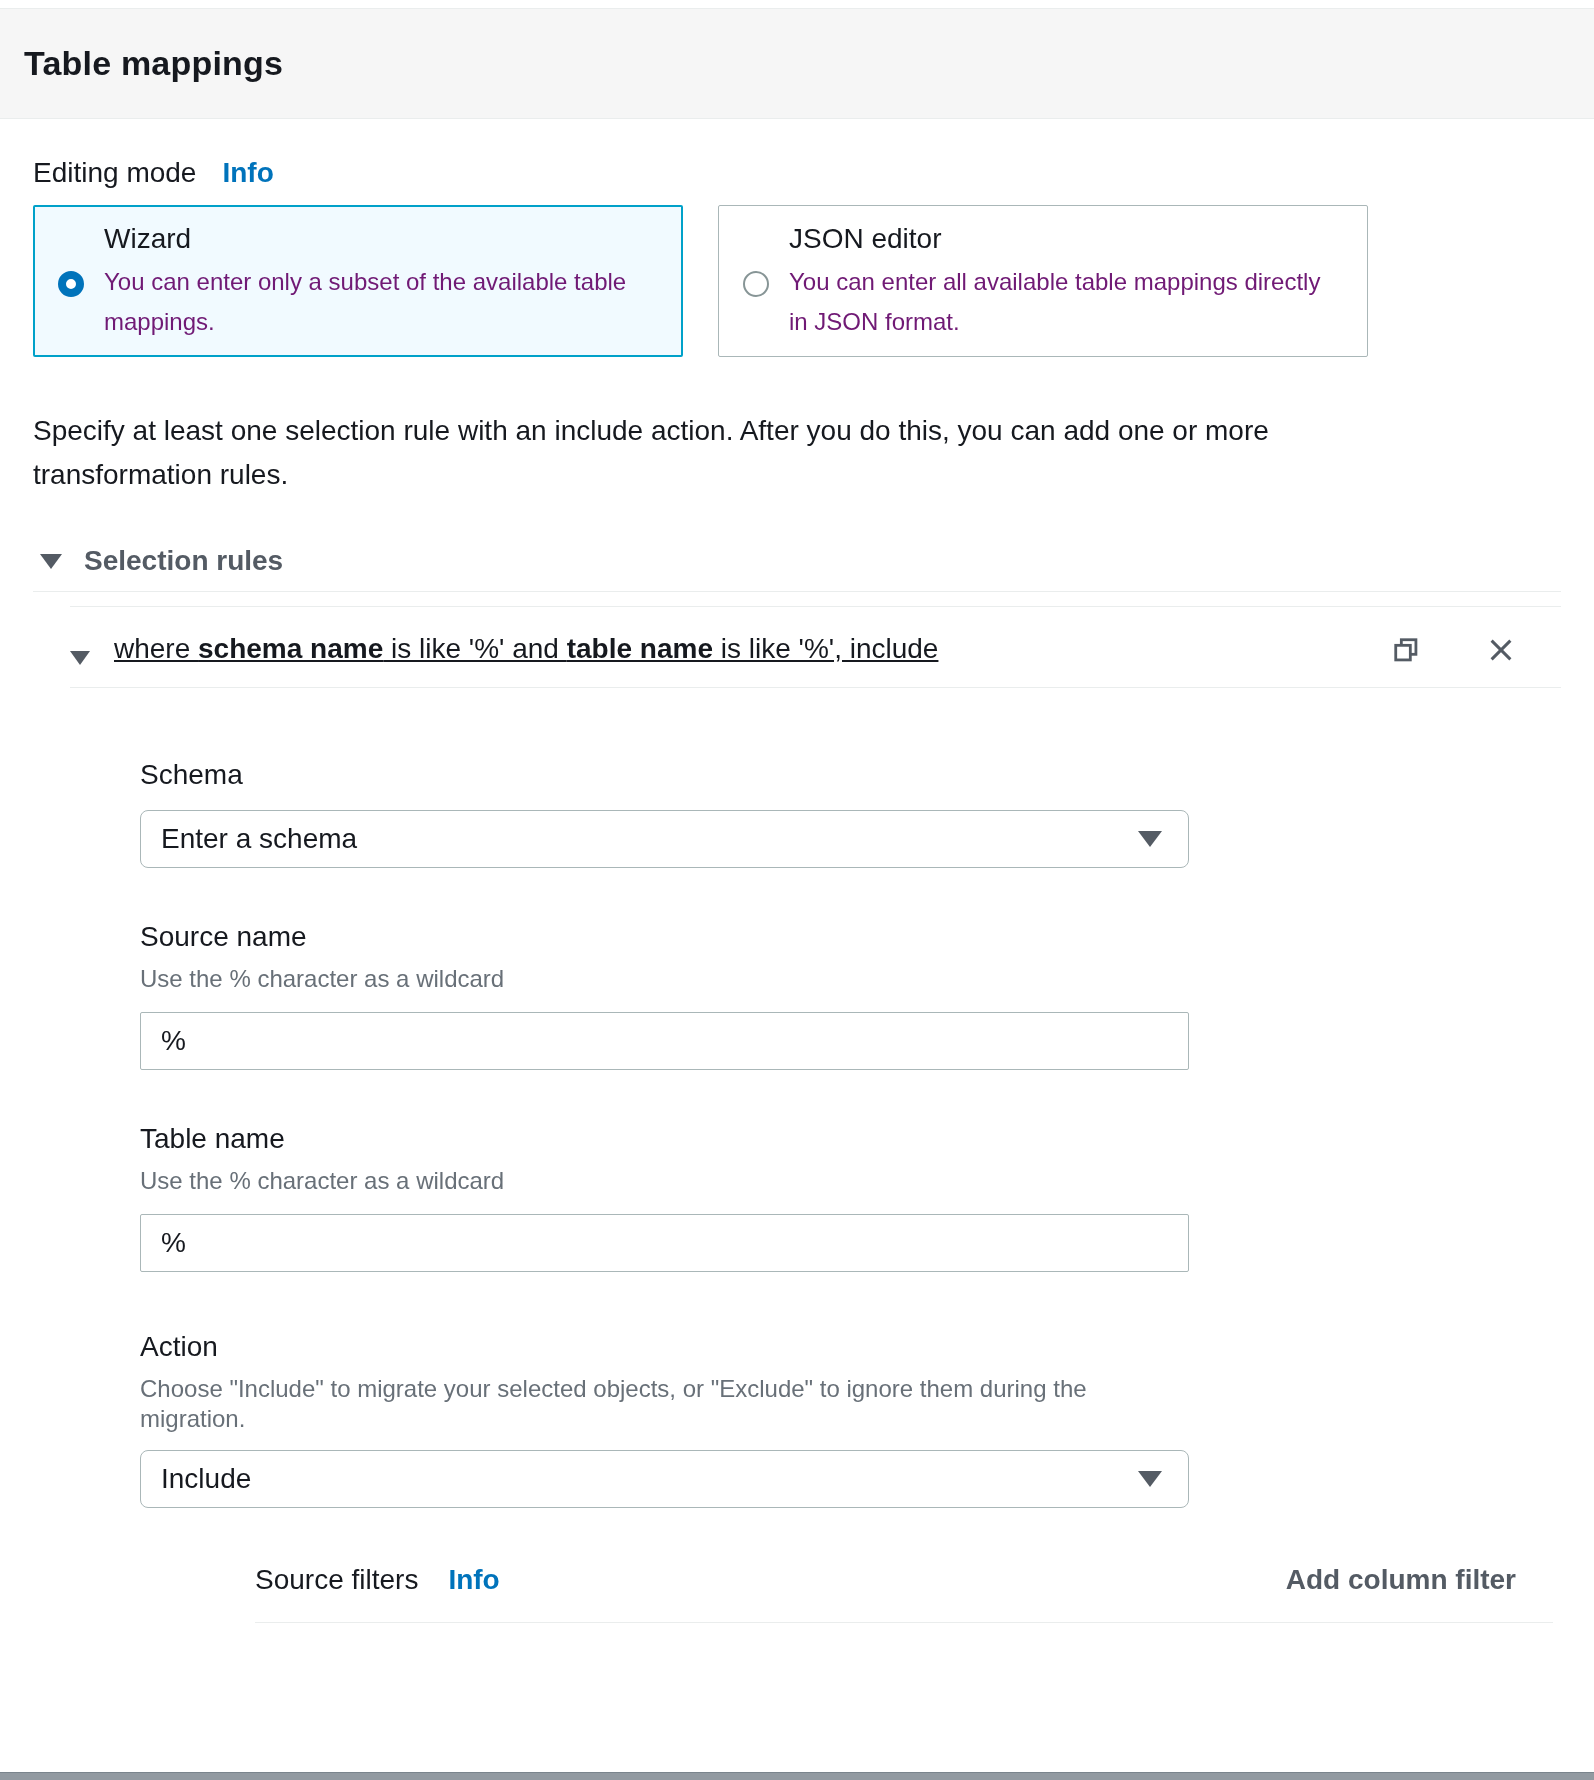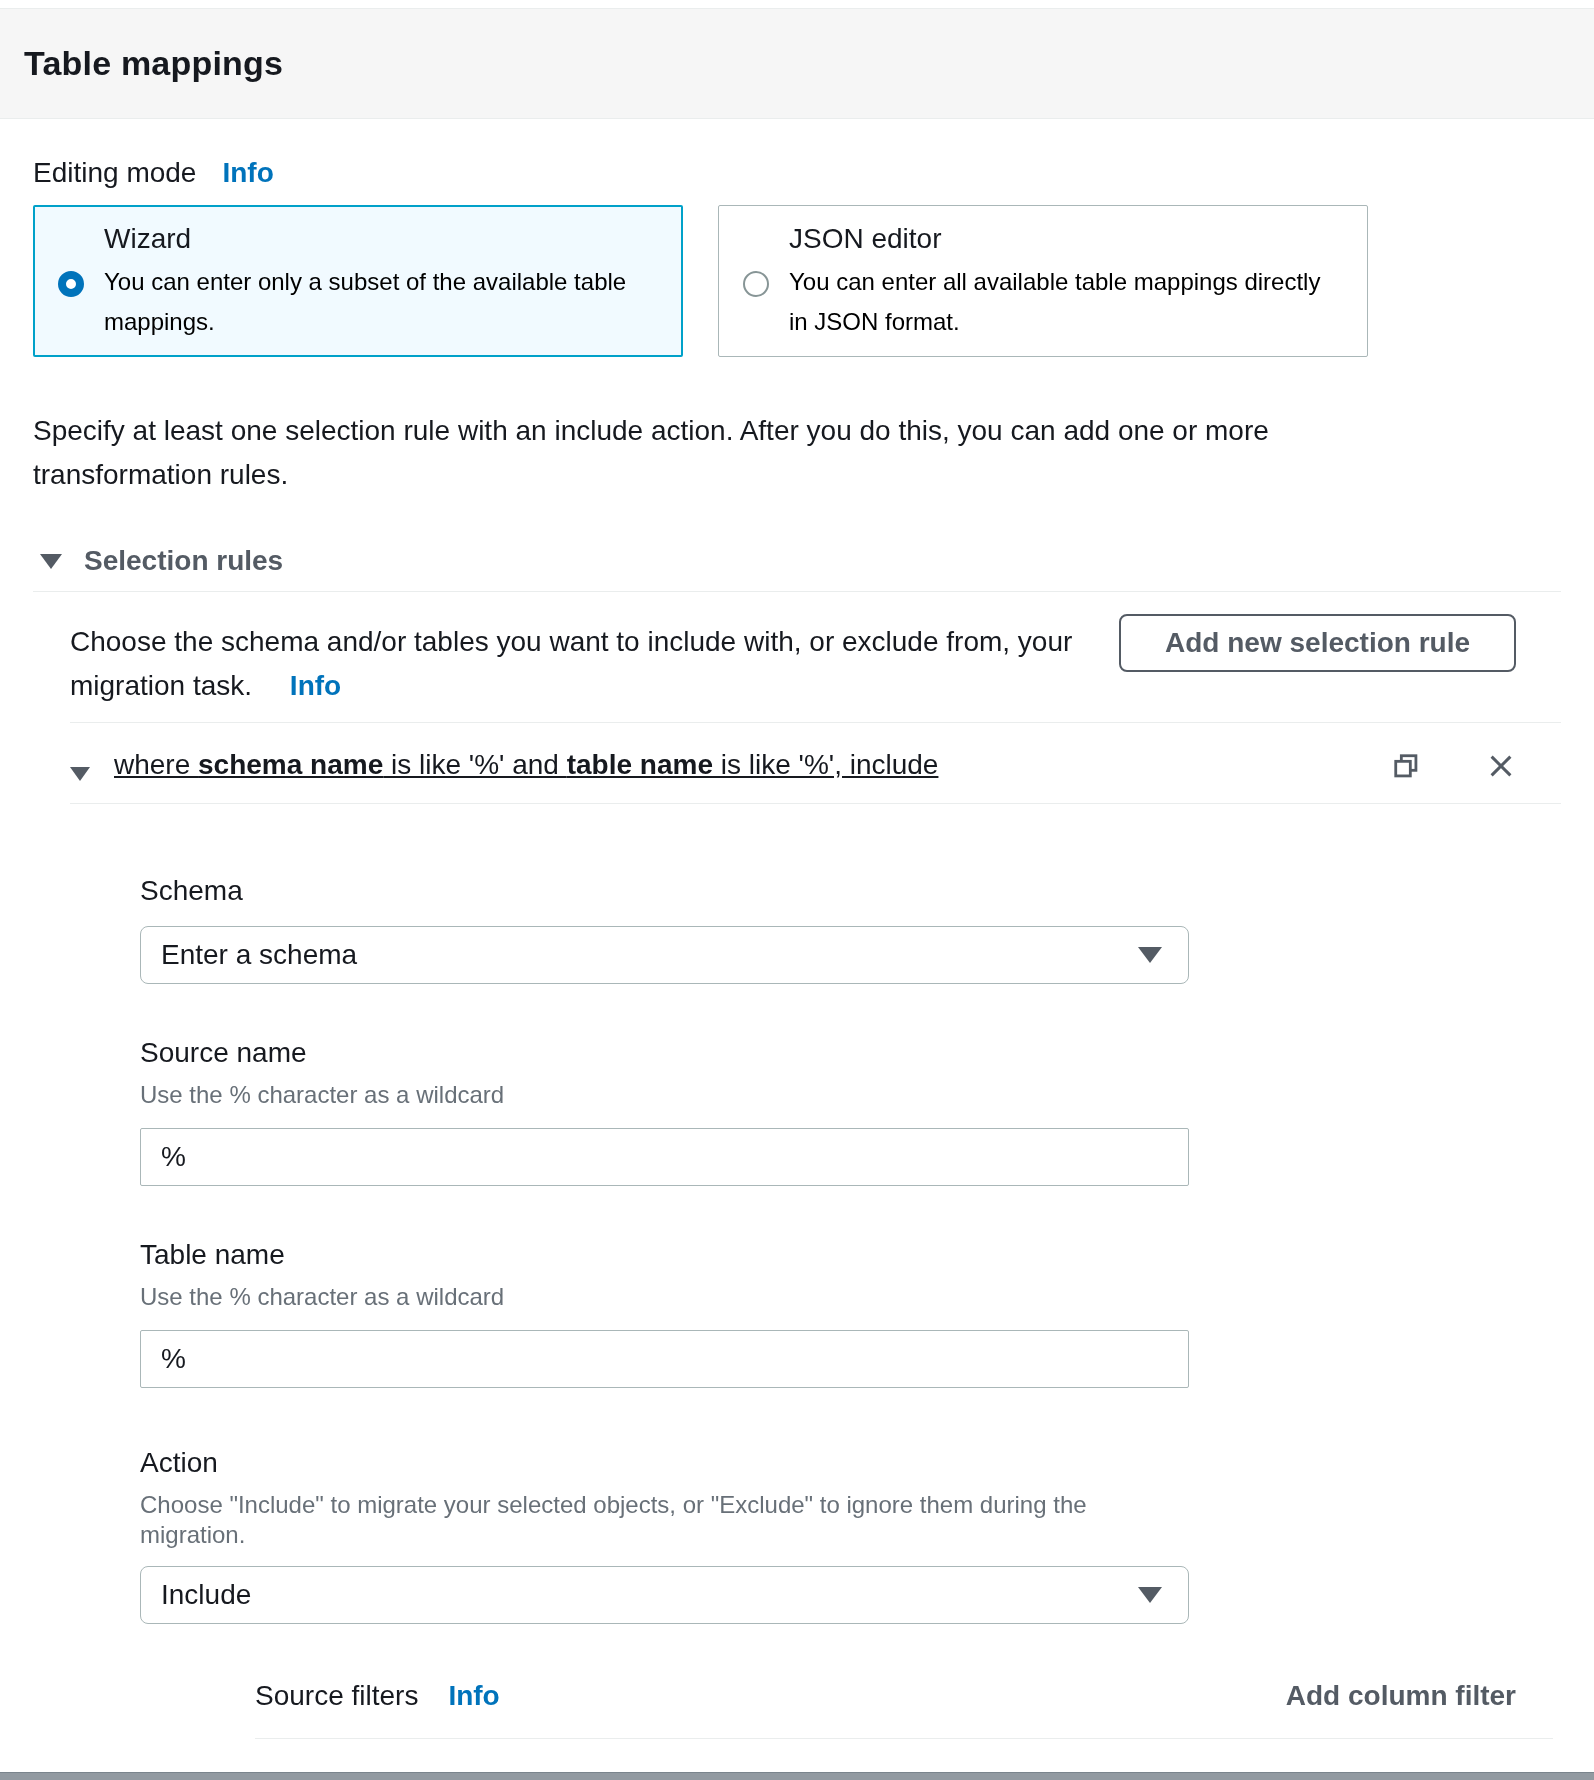--- a/index.html
+++ b/index.html
@@ -40,21 +40,21 @@
     padding: 22px 24px;
     display: flex; align-items: center;
     cursor: pointer;
   }
   .mode-card.selected { border: 2px solid #00a1c9; background: #f1faff; padding: 21px 23px; }
   .radio { width: 26px; height: 26px; border-radius: 50%; flex: none; margin-top: 6px; margin-right: 20px; }
   .radio.on  { border: 8px solid #0073bb; background: #ffffff; }
   .radio.off { border: 2px solid #879596; background: #ffffff; }
   .mode-card-text { flex: 1; }
   .mode-label { font-size: 28px; color: #16191f; line-height: 38px; }
-  .mode-desc { margin-top: 4px; font-size: 24px; color: #000000; line-height: 40px; }
+  .mode-desc { margin-top: 4px; font-size: 24px; color: #701a75; line-height: 40px; }
 
   
   .intro { margin-top: 52px; max-width: 1340px; font-size: 28px; line-height: 44px; color: #16191f; }
 
   
   .section-header { margin-top: 48px; display: flex; align-items: center; cursor: pointer; }
   .section-header .tri-down {
     width: 0; height: 0; margin: 0 22px 0 7px;
     border-left: 11px solid transparent; border-right: 11px solid transparent;
     border-top: 15px solid #545b64;
@@ -187,27 +187,20 @@
   </div>
 
   <p class="intro">Specify at least one selection rule with an include action. After you do this, you can add one or more transformation rules.</p>
 
   <div class="section-header">
     <span class="tri-down"></span>
     <span class="section-title">Selection rules</span>
   </div>
   <div class="divider full"></div>
 
-  <div class="rules-header-row">
-    <div class="rules-desc">
-      <span>Choose the schema and/or tables you want to include with, or exclude from, your migration task.</span>
-      <span class="info-link">Info</span>
-    </div>
-    <button class="btn-secondary">Add new selection rule</button>
-  </div>
   <div class="divider after-rules-header"></div>
 
   <div class="rule-row">
     <span class="tri-down"></span>
     <span class="rule-summary">
       <span>where </span><b>schema name</b><span> is like '%' and </span><b>table name</b><span> is like '%', include</span>
     </span>
     <span class="rule-actions">
       <button class="icon-btn">
         <svg width="28" height="28" viewBox="0 0 24 24">

